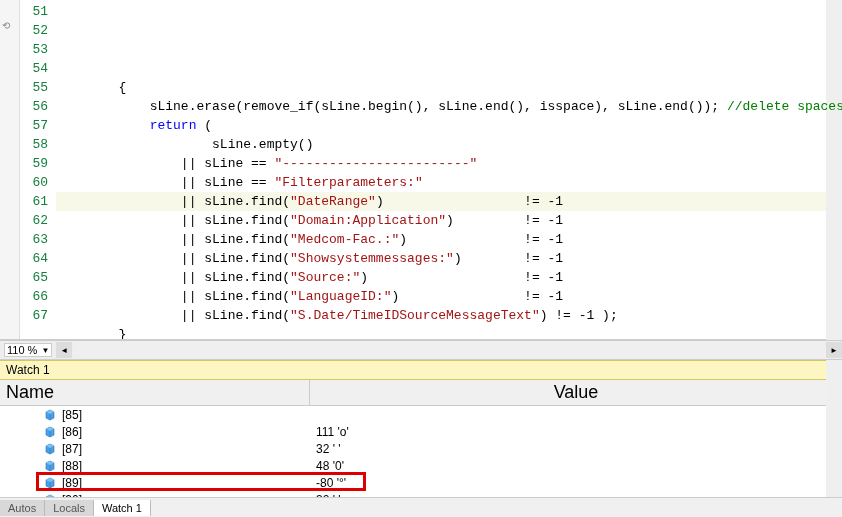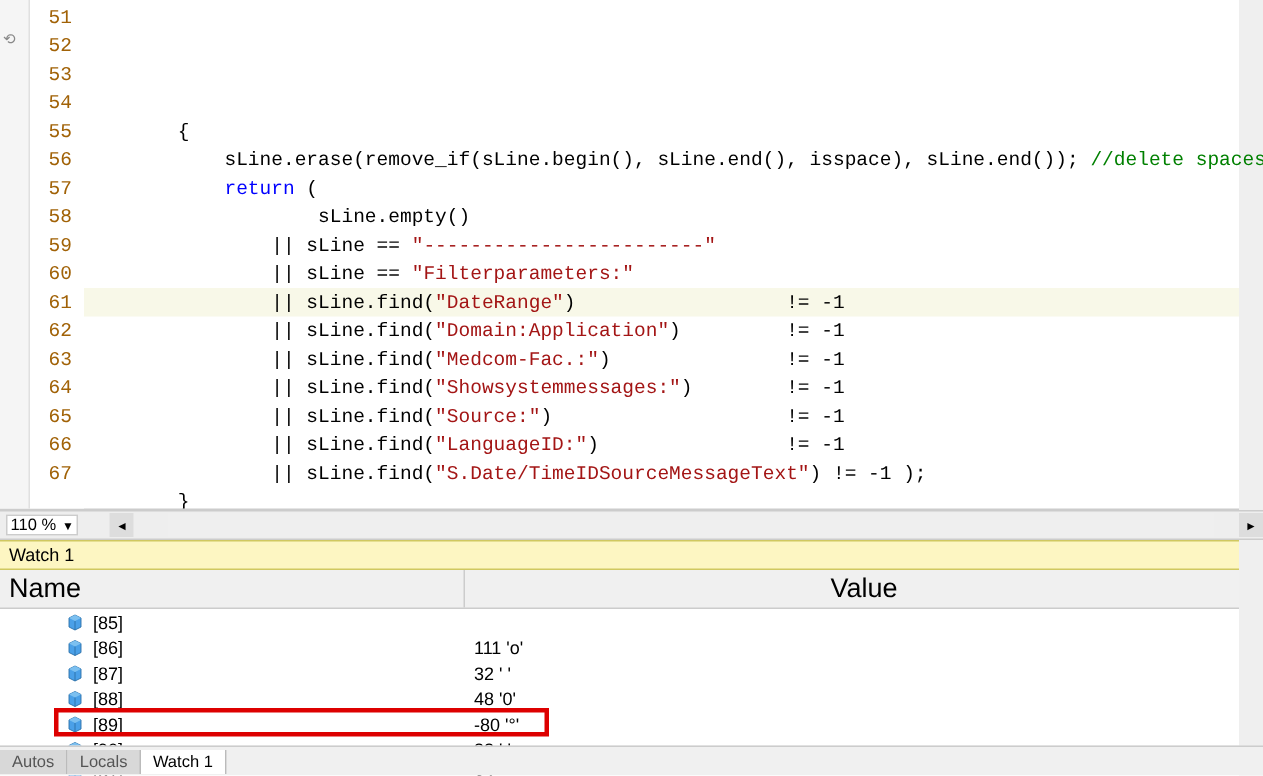--- a/index.html
+++ b/index.html
@@ -26,21 +26,21 @@
 }
 .gutter-icon {
   position: absolute;
   left: 2px;
   font-size: 10px;
   color: #888;
 }
 .line-numbers {
   width: 36px;
   background: #fff;
-  color: #a16207;
+  color: #15803d;
   text-align: right;
   padding-right: 8px;
   font-size: 13px;
   line-height: 19px;
   padding-top: 2px;
 }
 .code-area {
   flex: 1;
   font-size: 13px;
   line-height: 19px;
@@ -67,21 +67,20 @@
 .zoom-bar {
   height: 20px;
   background: #eee;
   border-top: 1px solid #ccc;
   border-bottom: 1px solid #ccc;
   display: flex;
   align-items: center;
   font-family: 'Segoe UI', sans-serif;
   font-size: 11px;
   padding-left: 4px;
-  gap: 17px;
 }
 .zoom-select {
   border: 1px solid #ccc;
   padding: 0 2px;
   background: #fff;
   display: flex;
   align-items: center;
 }
 .zoom-arrow { margin-left: 4px; font-size: 8px; }
 .hscroll-track {

